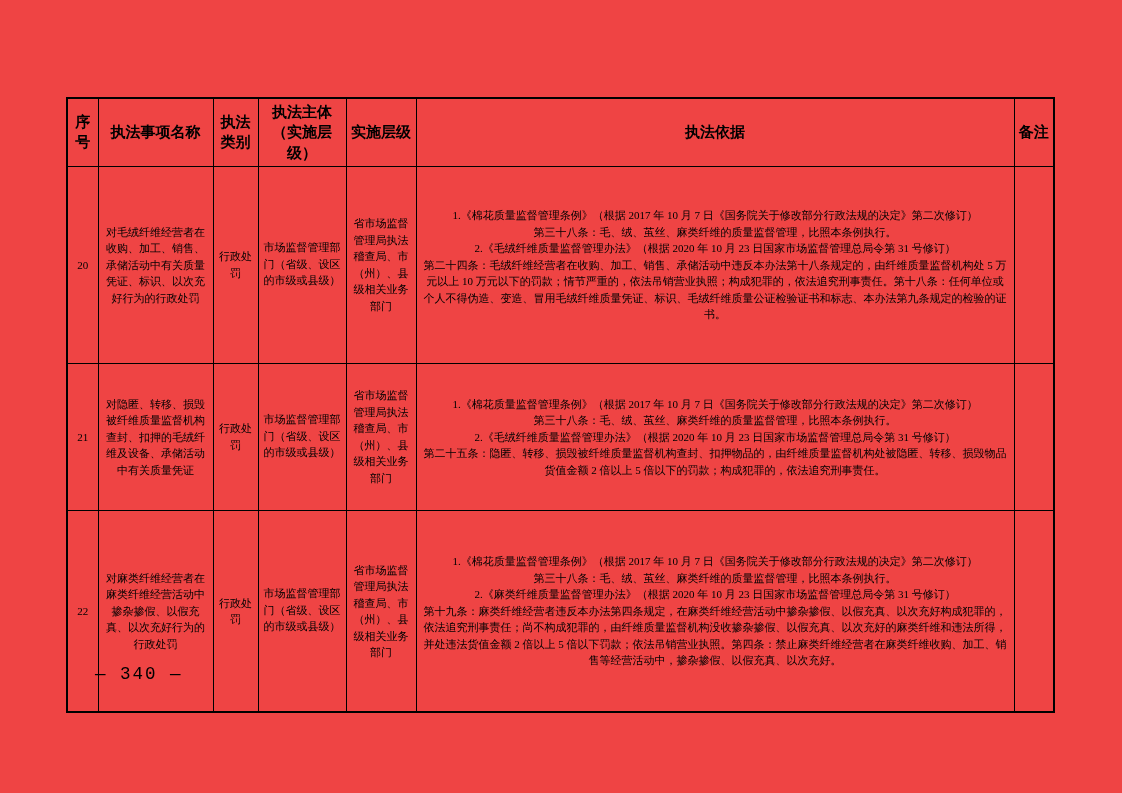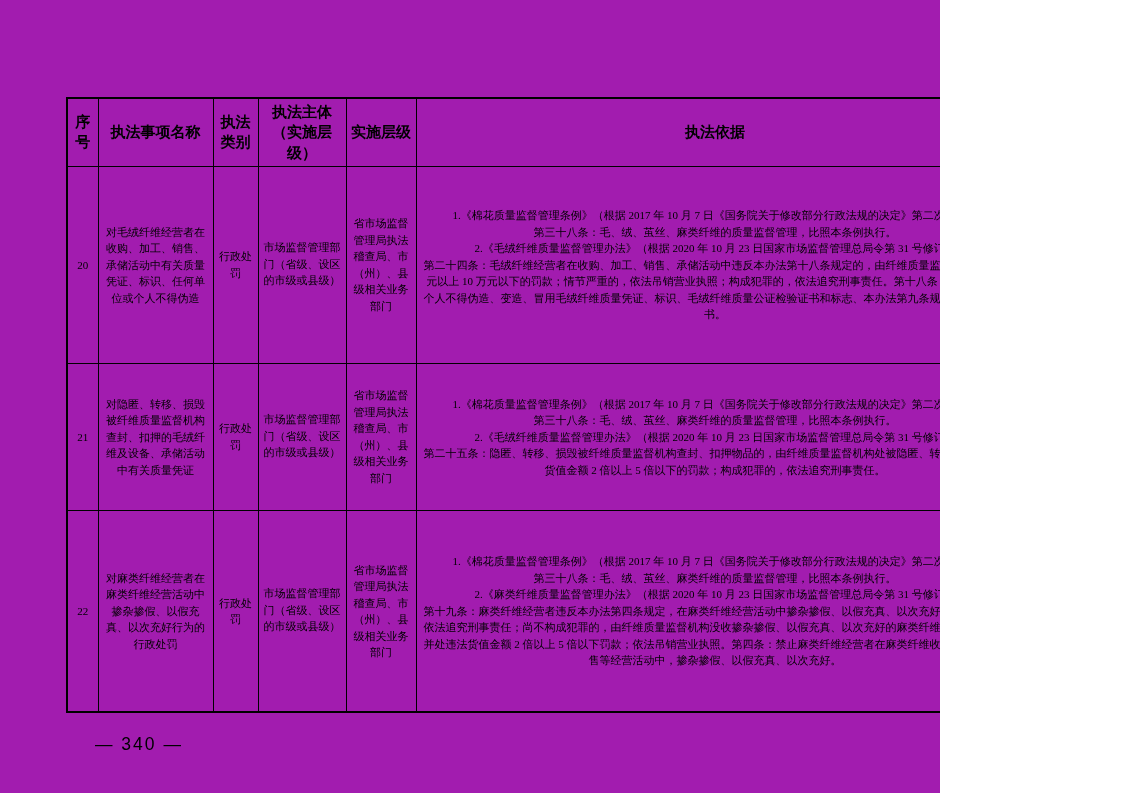--- a/index.html
+++ b/index.html
@@ -9,23 +9,23 @@
     background: #ffffff;
   }
   body {
     width: 1122px;
     height: 793px;
     font-family: "Liberation Serif", serif;
     color: #000000;
   }
   .sheet {
     position: relative;
-    width: 940px;
+    width: 1122px;
     height: 793px;
-    background: #a21caf;
+    background: #ef4444;
     overflow: hidden;
   }
   table.doc-table {
     position: absolute;
     left: 66px;
     top: 97px;
     width: 987px;
     border-collapse: collapse;
     table-layout: fixed;
     border: 2px solid #000000;
@@ -71,24 +71,24 @@
   td.cell-agency {
     padding: 2px 4px;
     line-height: 23px;
   }
   td.cell-seq {
     font-size: 15px;
   }
   .page-number {
     position: absolute;
     left: 95px;
-    top: 734px;
+    top: 664px;
     font-size: 17.5px;
     letter-spacing: 2px;
-    font-family: Liberation Sans, sans-serif;
+    font-family: Liberation Mono, monospace;
   }
 </style>
 </head>
 <body>
 
 <div class="sheet">
 
   <table class="doc-table">
     <colgroup>
       <col style="width:31px">
@@ -105,21 +105,21 @@
         <th>执法事项名称</th>
         <th>执法类别</th>
         <th>执法主体（实施层级）</th>
         <th>实施层级</th>
         <th>执法依据</th>
         <th>备注</th>
       </tr>
 
       <tr class="row-20">
         <td class="cell-seq">20</td>
-        <td class="cell-name">对毛绒纤维经营者在收购、加工、销售、承储活动中有关质量凭证、标识、任何单位或个人不得伪造</td>
+        <td class="cell-name">对毛绒纤维经营者在收购、加工、销售、承储活动中有关质量凭证、标识、以次充好行为的行政处罚</td>
         <td class="cell-category">行政处罚</td>
         <td class="cell-subject">市场监督管理部门（省级、设区的市级或县级）</td>
         <td class="cell-agency">省市场监督管理局执法稽查局、市（州）、县级相关业务部门</td>
         <td class="cell-basis">1.《棉花质量监督管理条例》（根据 2017 年 10 月 7 日《国务院关于修改部分行政法规的决定》第二次修订）
 第三十八条：毛、绒、茧丝、麻类纤维的质量监督管理，比照本条例执行。
 2.《毛绒纤维质量监督管理办法》（根据 2020 年 10 月 23 日国家市场监督管理总局令第 31 号修订）
 第二十四条：毛绒纤维经营者在收购、加工、销售、承储活动中违反本办法第十八条规定的，由纤维质量监督机构处 5 万元以上 10 万元以下的罚款；情节严重的，依法吊销营业执照；构成犯罪的，依法追究刑事责任。第十八条：任何单位或个人不得伪造、变造、冒用毛绒纤维质量凭证、标识、毛绒纤维质量公证检验证书和标志、本办法第九条规定的检验的证书。</td>
         <td class="cell-remark"></td>
       </tr>
 

